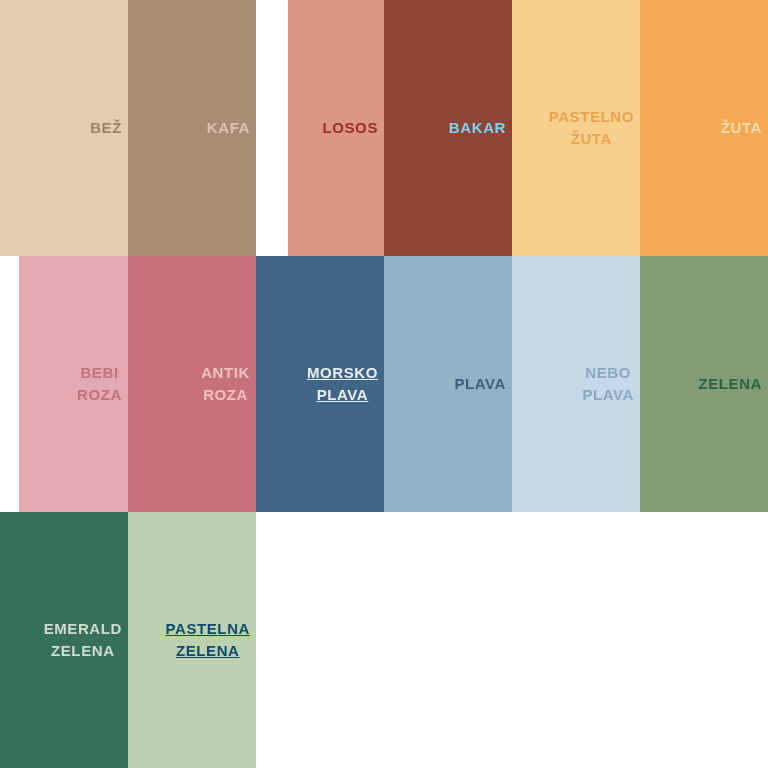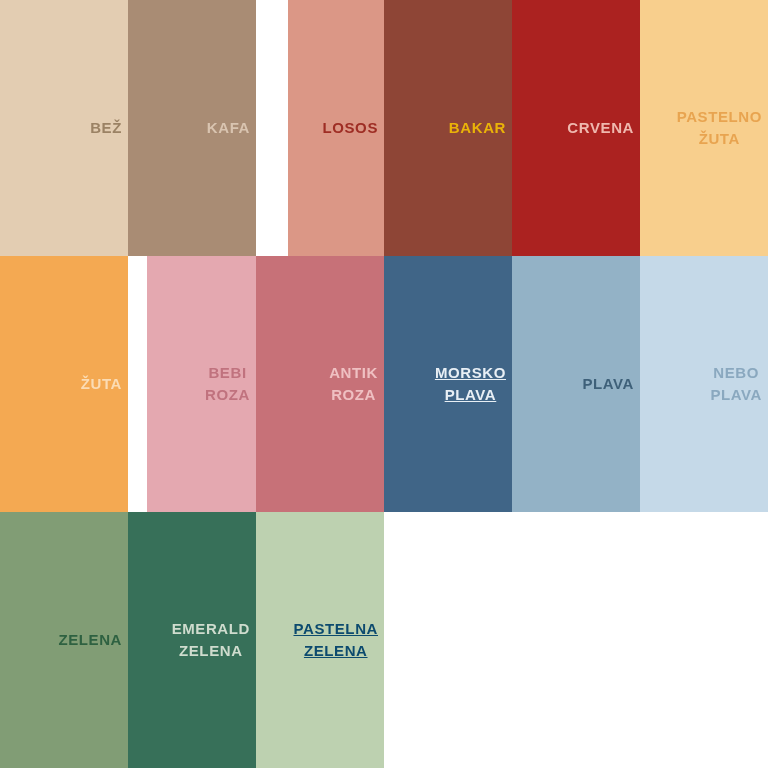--- a/index.html
+++ b/index.html
@@ -45,24 +45,21 @@
     <div class="swatch" style="background: rgb(227, 205, 178);">
       <span class="swatch-label" style="color: rgb(155, 130, 100);">BEŽ</span>
     </div>
     <div class="swatch" style="background: rgb(169, 140, 116);">
       <span class="swatch-label" style="color: rgb(217, 196, 176);">KAFA</span>
     </div>
     <div class="swatch" style="background: rgb(219, 151, 134); margin-left: 32px;">
       <span class="swatch-label" style="color: rgb(158, 45, 36);">LOSOS</span>
     </div>
     <div class="swatch" style="background: rgb(142, 69, 54);">
-      <span class="swatch-label" style="color: #eab308;">BAKAR</span>
-    </div>
-    <div class="swatch" style="background: rgb(171, 34, 32);">
-      <span class="swatch-label" style="color: rgb(239, 184, 174);">CRVENA</span>
+      <span class="swatch-label" style="color: #7dd3fc;">BAKAR</span>
     </div>
     <div class="swatch" style="background: rgb(248, 207, 141);">
       <span class="swatch-label" style="color: rgb(232, 164, 80);">PASTELNO
 ŽUTA</span>
     </div>
     <div class="swatch" style="background: rgb(244, 169, 82);">
       <span class="swatch-label" style="color: rgb(251, 220, 180);">ŽUTA</span>
     </div>
     <div class="swatch" style="background: rgb(228, 168, 176); margin-left: 19px;">
       <span class="swatch-label" style="color: rgb(192, 114, 126);">BEBI

